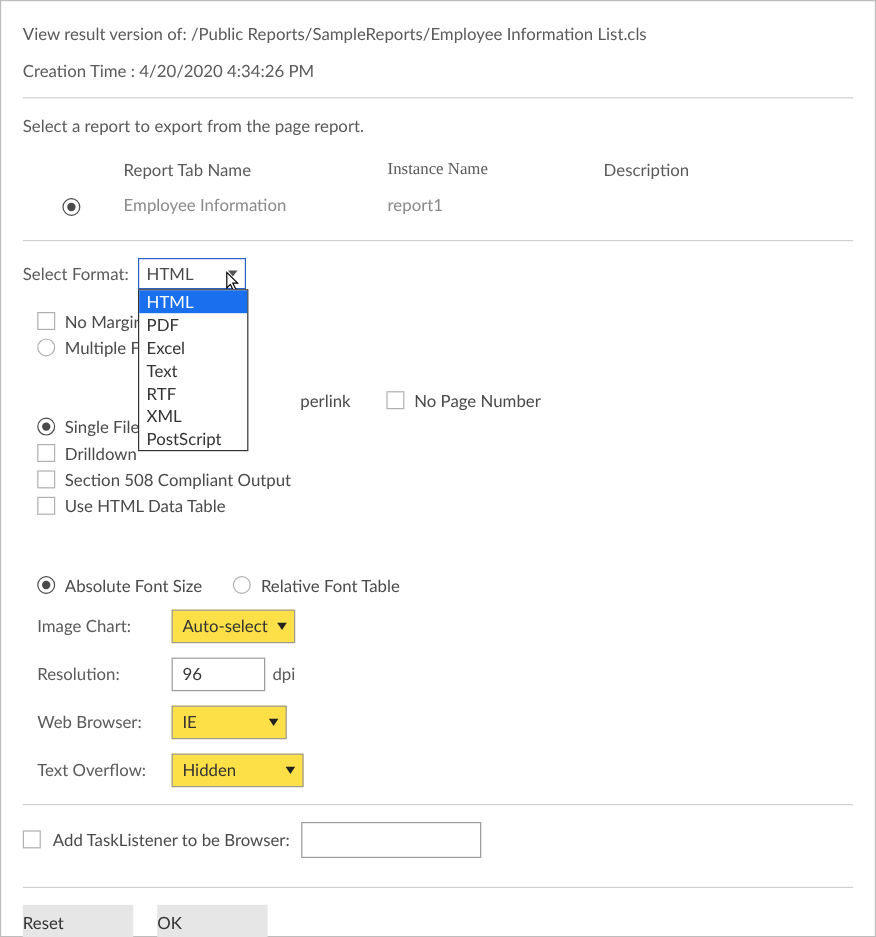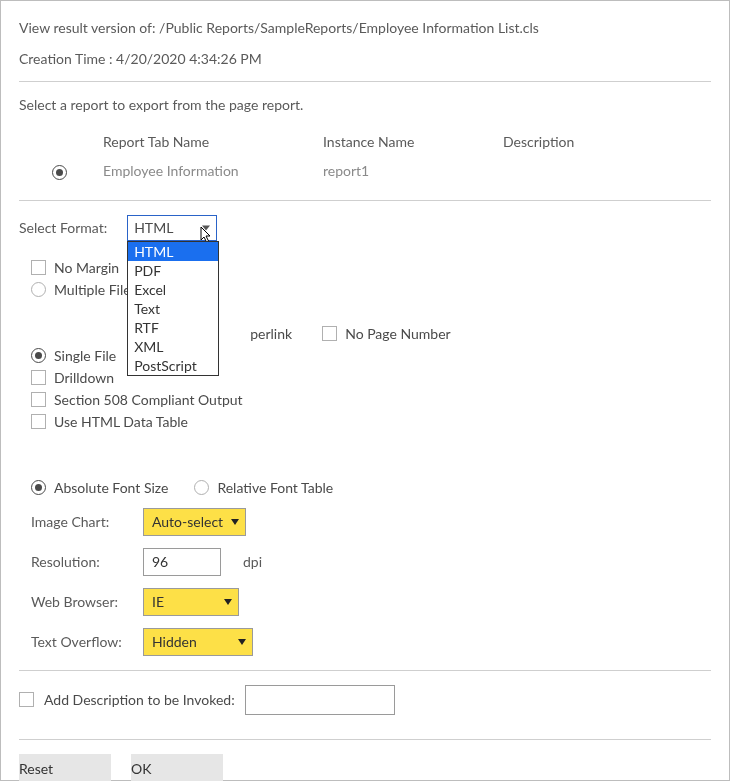--- a/index.html
+++ b/index.html
@@ -42,41 +42,41 @@
     text-align: left;
     padding: 6px 4px;
   }
   .tbl td {
     color: #8a8a8a;
     padding: 6px 4px;
     vertical-align: middle;
   }
   .col-radio { width: 80px; text-align: center; }
   .col-report { width: 220px; }
-  .col-inst { width: 180px; }
+  .col-inst { width: 180px; font-family: Liberation Serif, serif; }
   .col-desc { }
   .radio-outer {
     width: 15px; height: 15px;
     border: 1px solid #4a4a4a;
     border-radius: 50%;
     display: inline-flex;
     align-items: center; justify-content: center;
     vertical-align: middle;
   }
   .radio-outer.lite { border-color: #b0b0b0; }
   .radio-inner {
     width: 7px; height: 7px;
     background: #4a4a4a;
     border-radius: 50%;
   }
   .form-area { position: relative; }
   .select-row {
     display: flex;
     align-items: center;
-    gap: 20px;
+    gap: 8px;
     margin: 4px 0 18px 0;
   }
   .label { color: #5a5a5a; }
   .selectbox {
     position: relative;
     width: 90px;
     height: 26px;
     border: 1px solid #2a63c8;
     background: #fff;
     display: flex;
@@ -164,21 +164,21 @@
   .num-input {
     height: 28px;
     width: 78px;
     border: 1px solid #9a9a9a;
     padding: 0 8px;
     display: inline-flex;
     align-items: center;
     font-size: 14px;
     color: #333;
   }
-  .unit { margin-left: 22px; color: #5a5a5a; }
+  .unit { margin-left: 6px; color: #5a5a5a; }
   .tasklistener-row {
     display: flex;
     align-items: center;
     gap: 10px;
     margin: 6px 0 24px 0;
   }
   .text-input {
     height: 30px; width: 150px;
     border: 1px solid #9a9a9a;
     background: #fff;
@@ -341,21 +341,21 @@
           <span class="caret2"></span>
         </div>
       </div>
 
     </div>
 
     <hr class="hr">
 
     <div class="tasklistener-row">
       <span class="chk"></span>
-      <span>Add Description to be Invoked:</span>
+      <span>Add TaskListener to be Browser:</span>
       <div class="text-input" value=""></div>
     </div>
 
     <hr class="hr">
 
     <div class="btns">
       <div class="btn">
         <span>Reset</span>
       </div>
       <div class="btn">

